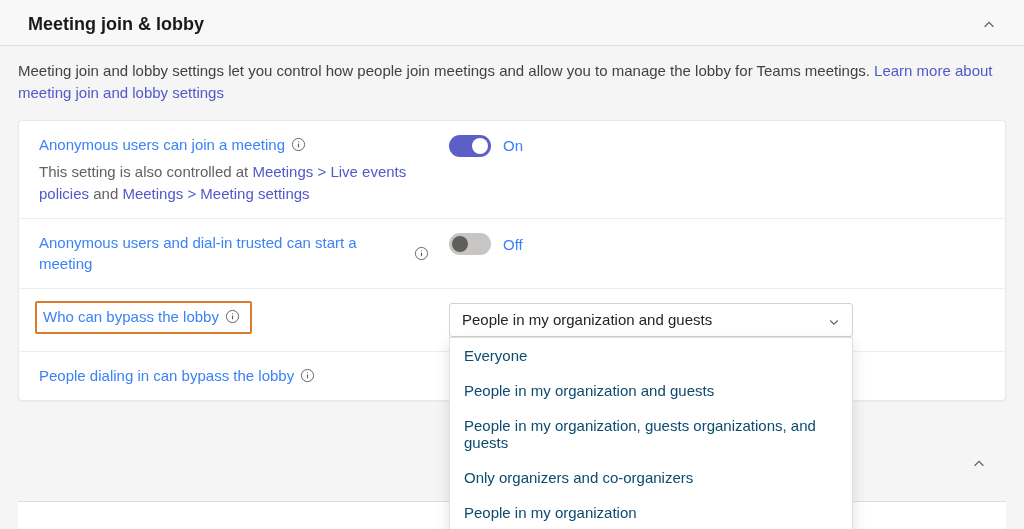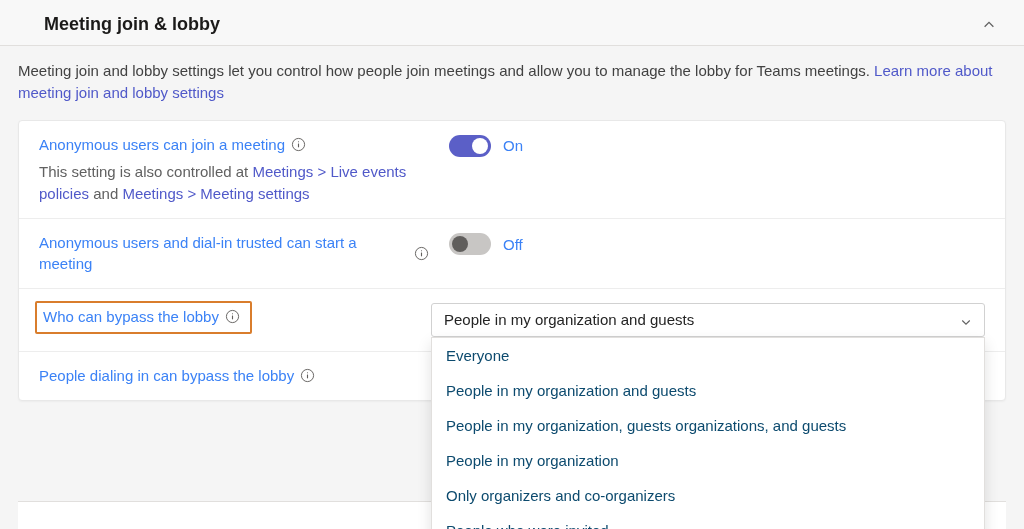--- a/index.html
+++ b/index.html
@@ -23,21 +23,20 @@
     justify-content: space-between;
     align-items: center;
     padding: 14px 28px 10px 28px;
     border-bottom: 1px solid #e1dfdd;
     background: #f8f8f8;
   }
   .section-title {
     font-size: 18px;
     font-weight: 700;
     color: #1b1a19;
-    margin-left: 16px;
   }
   .chevron {
     width: 14px;
     height: 14px;
     color: #616161;
   }
   .description {
     padding: 14px 28px 16px 18px;
     font-size: 15px;
     color: #424242;
@@ -124,21 +123,21 @@
   }
   .highlight-box {
     border: 2px solid #d97d2c;
     border-radius: 2px;
     display: inline-block;
     padding: 4px 10px 5px 6px;
     margin: -2px -6px -2px -4px;
   }
   .select-wrap {
     position: relative;
-    width: 554px;
+    width: 404px;
   }
   .select {
     border: 1px solid #d1d1d1;
     border-radius: 3px;
     height: 34px;
     display: flex;
     align-items: center;
     justify-content: space-between;
     padding: 0 12px;
     background: #fff;
@@ -271,22 +270,22 @@
             <span style="width:12px;height:12px;color:#616161;">
               <svg viewBox="0 0 16 16" fill="none" stroke="currentColor" stroke-width="1.5">
                   <path d="M3 6l5 5 5-5"></path>
                 </svg>
             </span>
           </div>
           <div class="dropdown">
             <div class="dropdown-item">Everyone</div>
             <div class="dropdown-item">People in my organization and guests</div>
             <div class="dropdown-item">People in my organization, guests organizations, and guests</div>
+            <div class="dropdown-item">Only organizers and co-organizers</div>
             <div class="dropdown-item">People in my organization</div>
-            <div class="dropdown-item">Only organizers and co-organizers</div>
             <div class="dropdown-item">People who were invited</div>
           </div>
         </div>
       </div>
     </div>
 
     <div class="row">
       <div class="row-left">
         <div class="row-title">
           <span>People dialing in can bypass the lobby</span>

